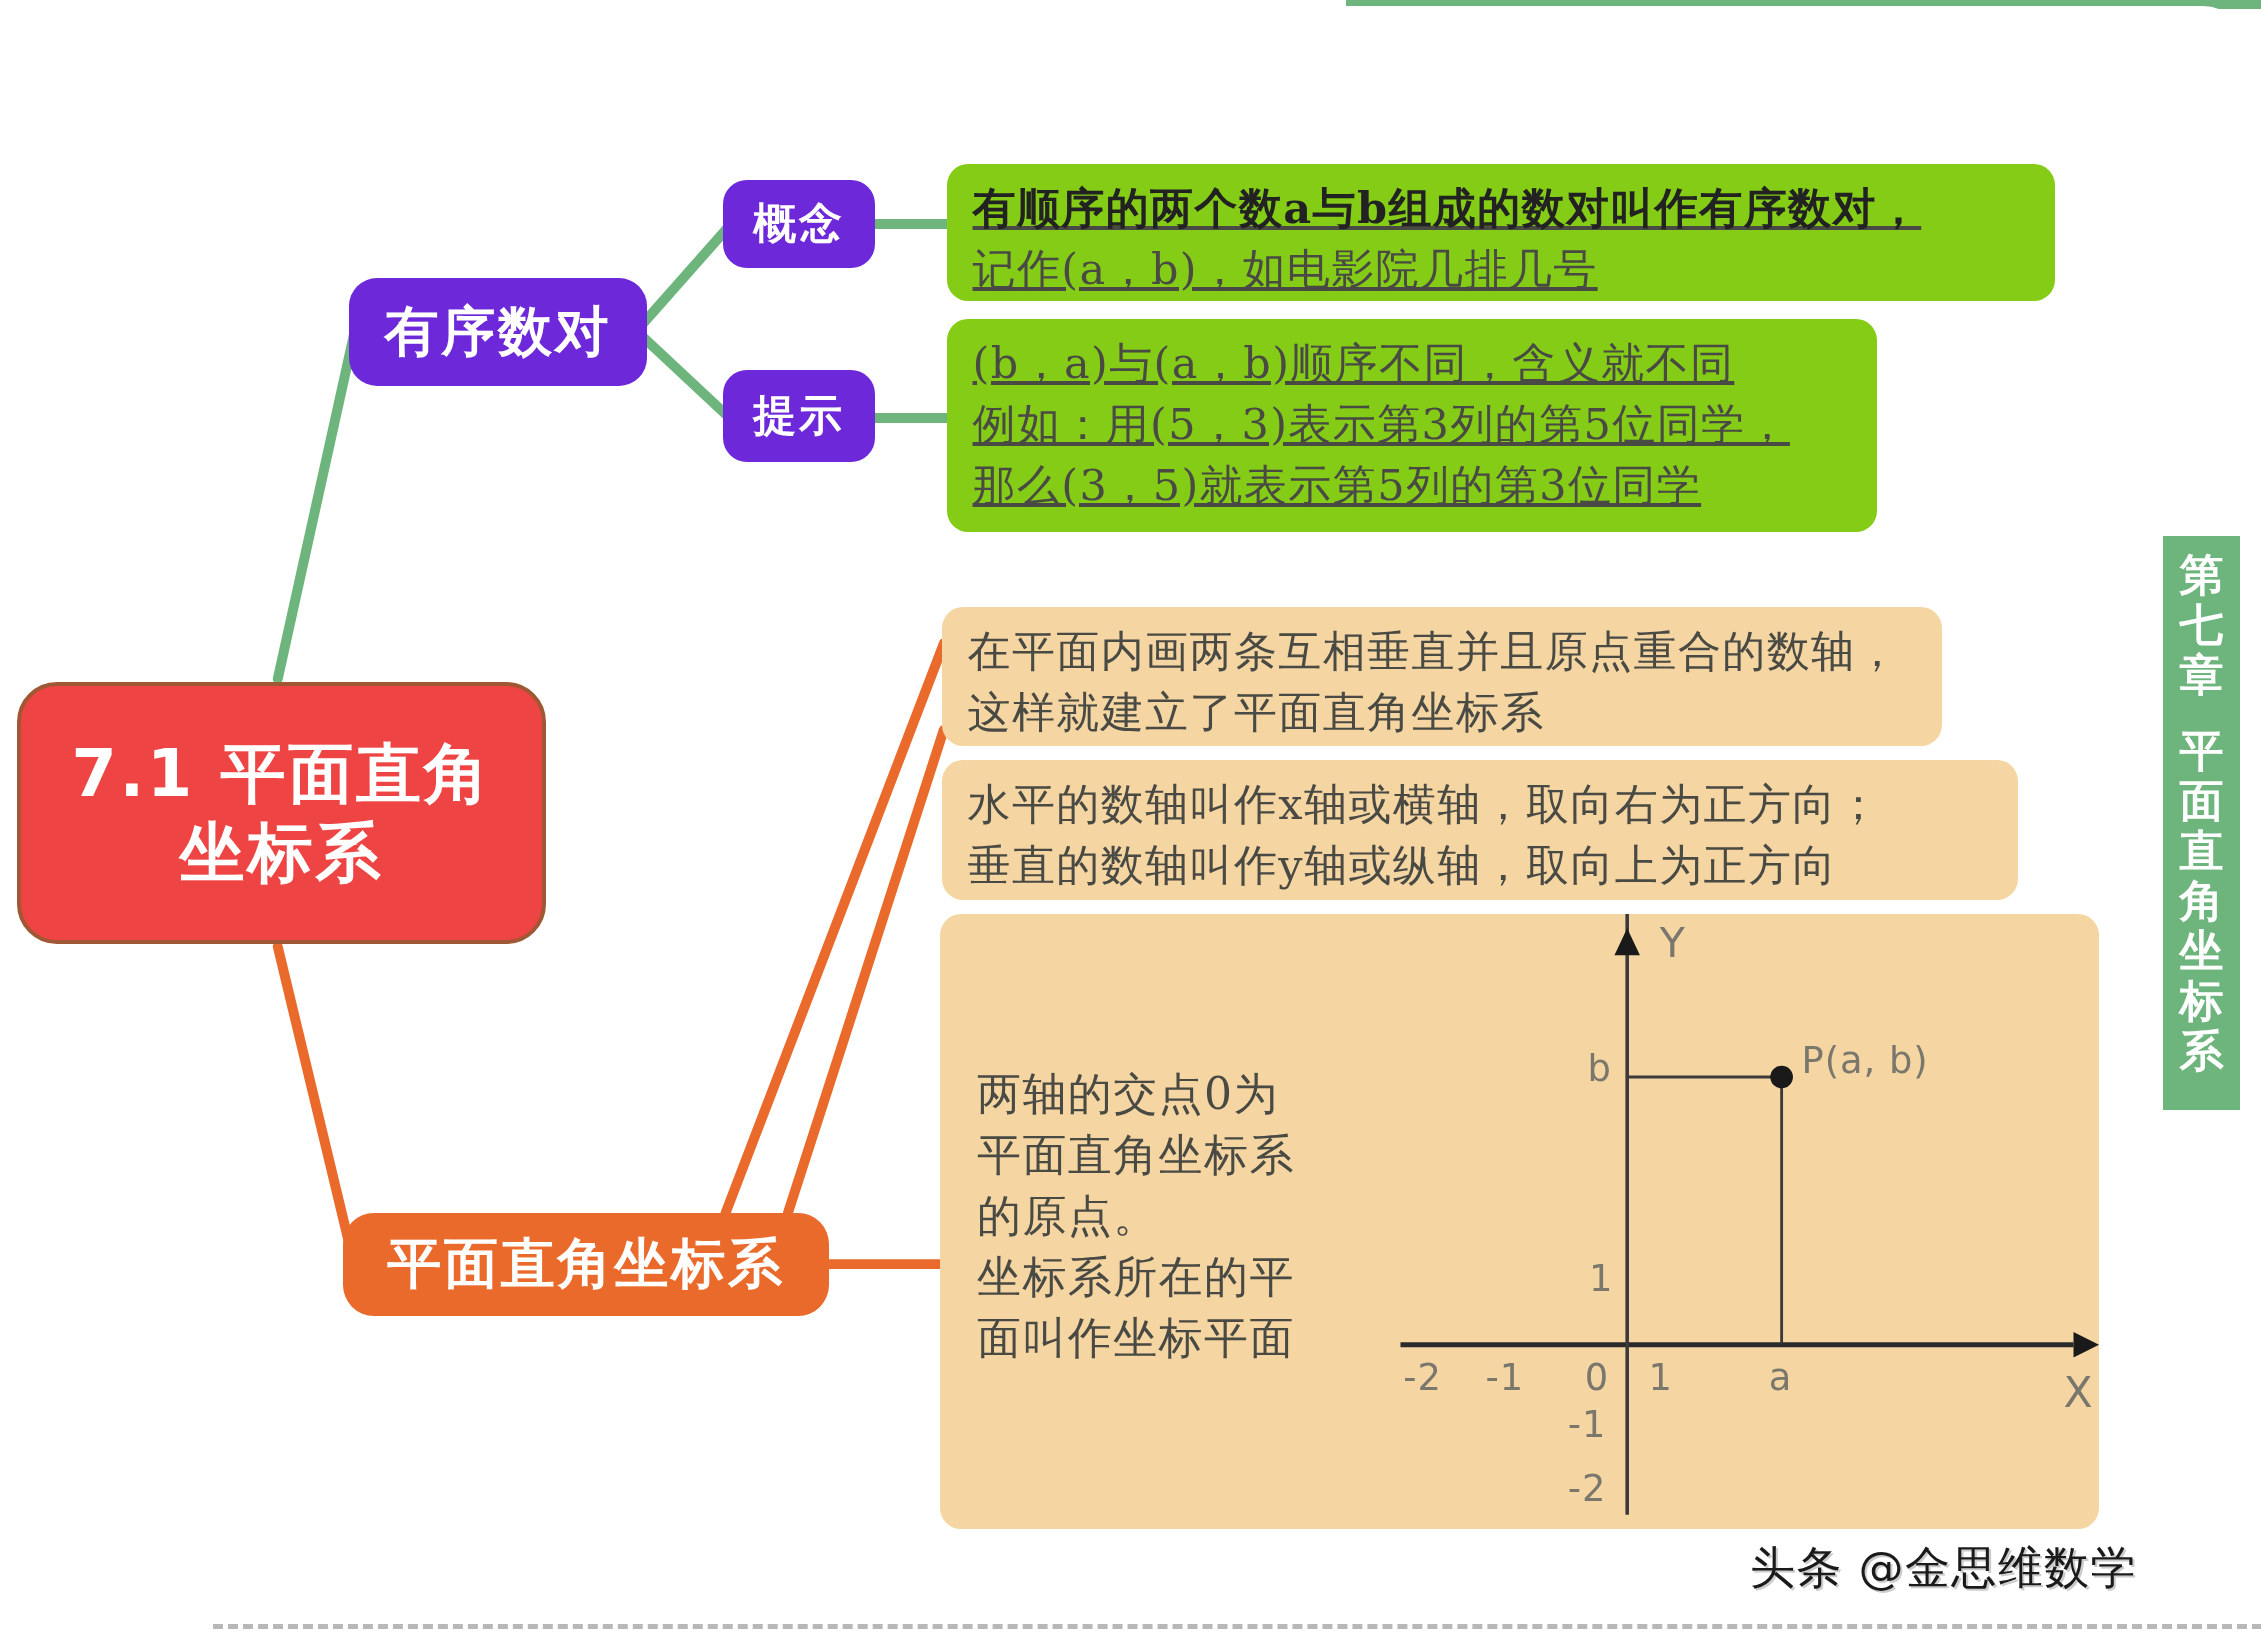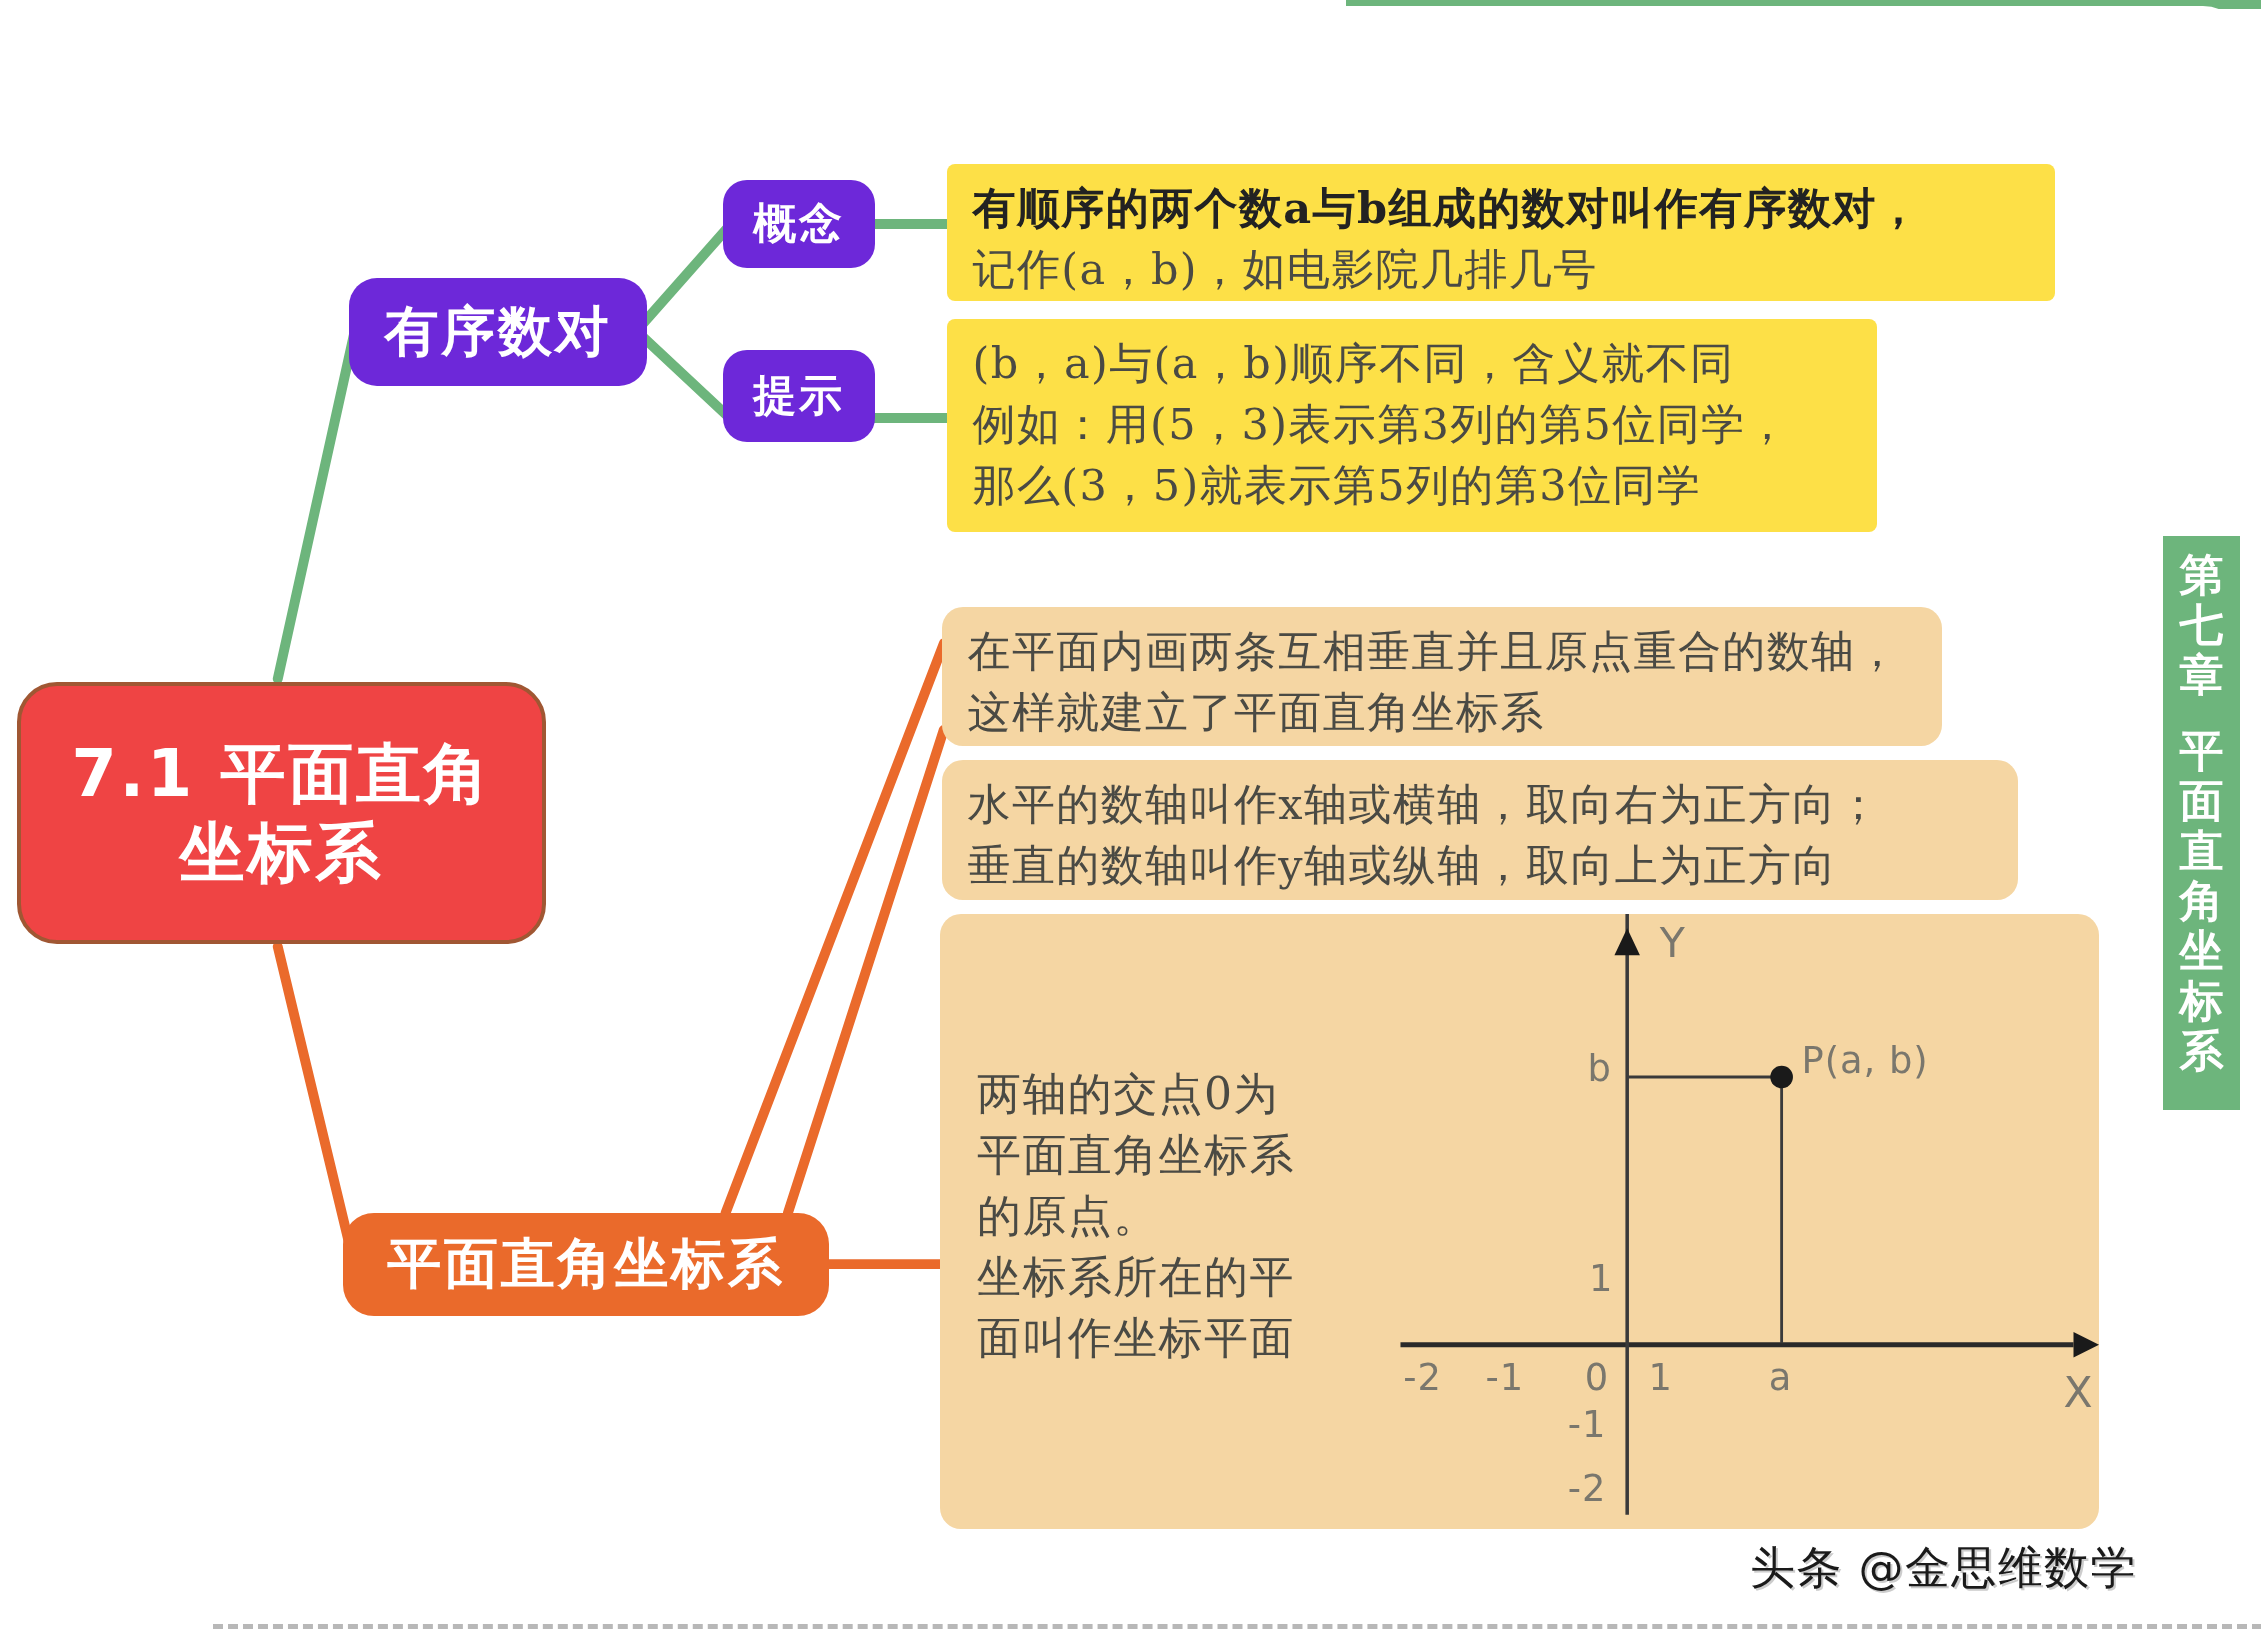--- a/index.html
+++ b/index.html
@@ -28,34 +28,34 @@
       text-align: center; letter-spacing: 2.8px;
     }
 
     .green-node {
       background: #6d28d9; color: #ffffff; font-weight: bold;
       display: flex; align-items: center; justify-content: center;
       border-radius: 28px; letter-spacing: 2.8px;
     }
     .node-ordered { left: 349px; top: 278px; width: 298px; height: 108px; font-size: 54px; }
     .node-concept { left: 723px; top: 180px; width: 152px; height: 88px; font-size: 43px; border-radius: 24px; }
-    .node-hint { left: 723px; top: 350px; width: 152px; height: 92px; font-size: 43px; border-radius: 24px; }
+    .node-hint { left: 723px; top: 370px; width: 152px; height: 92px; font-size: 43px; border-radius: 24px; }
 
     .orange-node {
       left: 343px; top: 1213px; width: 486px; height: 103px;
       background: #ea6a2b; color: #ffffff; font-weight: bold; font-size: 54px;
       display: flex; align-items: center; justify-content: center;
       border-radius: 31px; letter-spacing: 2.8px;
     }
 
     .text-box {
       padding: 14px 25.5px; font-size: 43px; line-height: 61px; color: #4a4a44;
       font-family: "DejaVu Serif", "Liberation Serif", serif; letter-spacing: 1.4px;
     }
-    .green-box { background: #fde047; border-radius: 8px; }
+    .green-box { background: #84cc16; border-radius: 21px; text-decoration: underline; }
     .tan-box { background: #f5d6a3; border-radius: 21px; }
 
     .box-concept { left: 947px; top: 164px; width: 1108px; height: 137px; }
     .box-hint { left: 947px; top: 319px; width: 930px; height: 213px; }
     .box-def { left: 942px; top: 607px; width: 1000px; height: 139px; }
     .box-axes { left: 942px; top: 760px; width: 1076px; height: 140px; }
     .box-origin { left: 940px; top: 914px; width: 1159px; height: 615px; padding: 0; }
 
     .origin-text {
       left: 37px; top: 149px; width: 397px;

